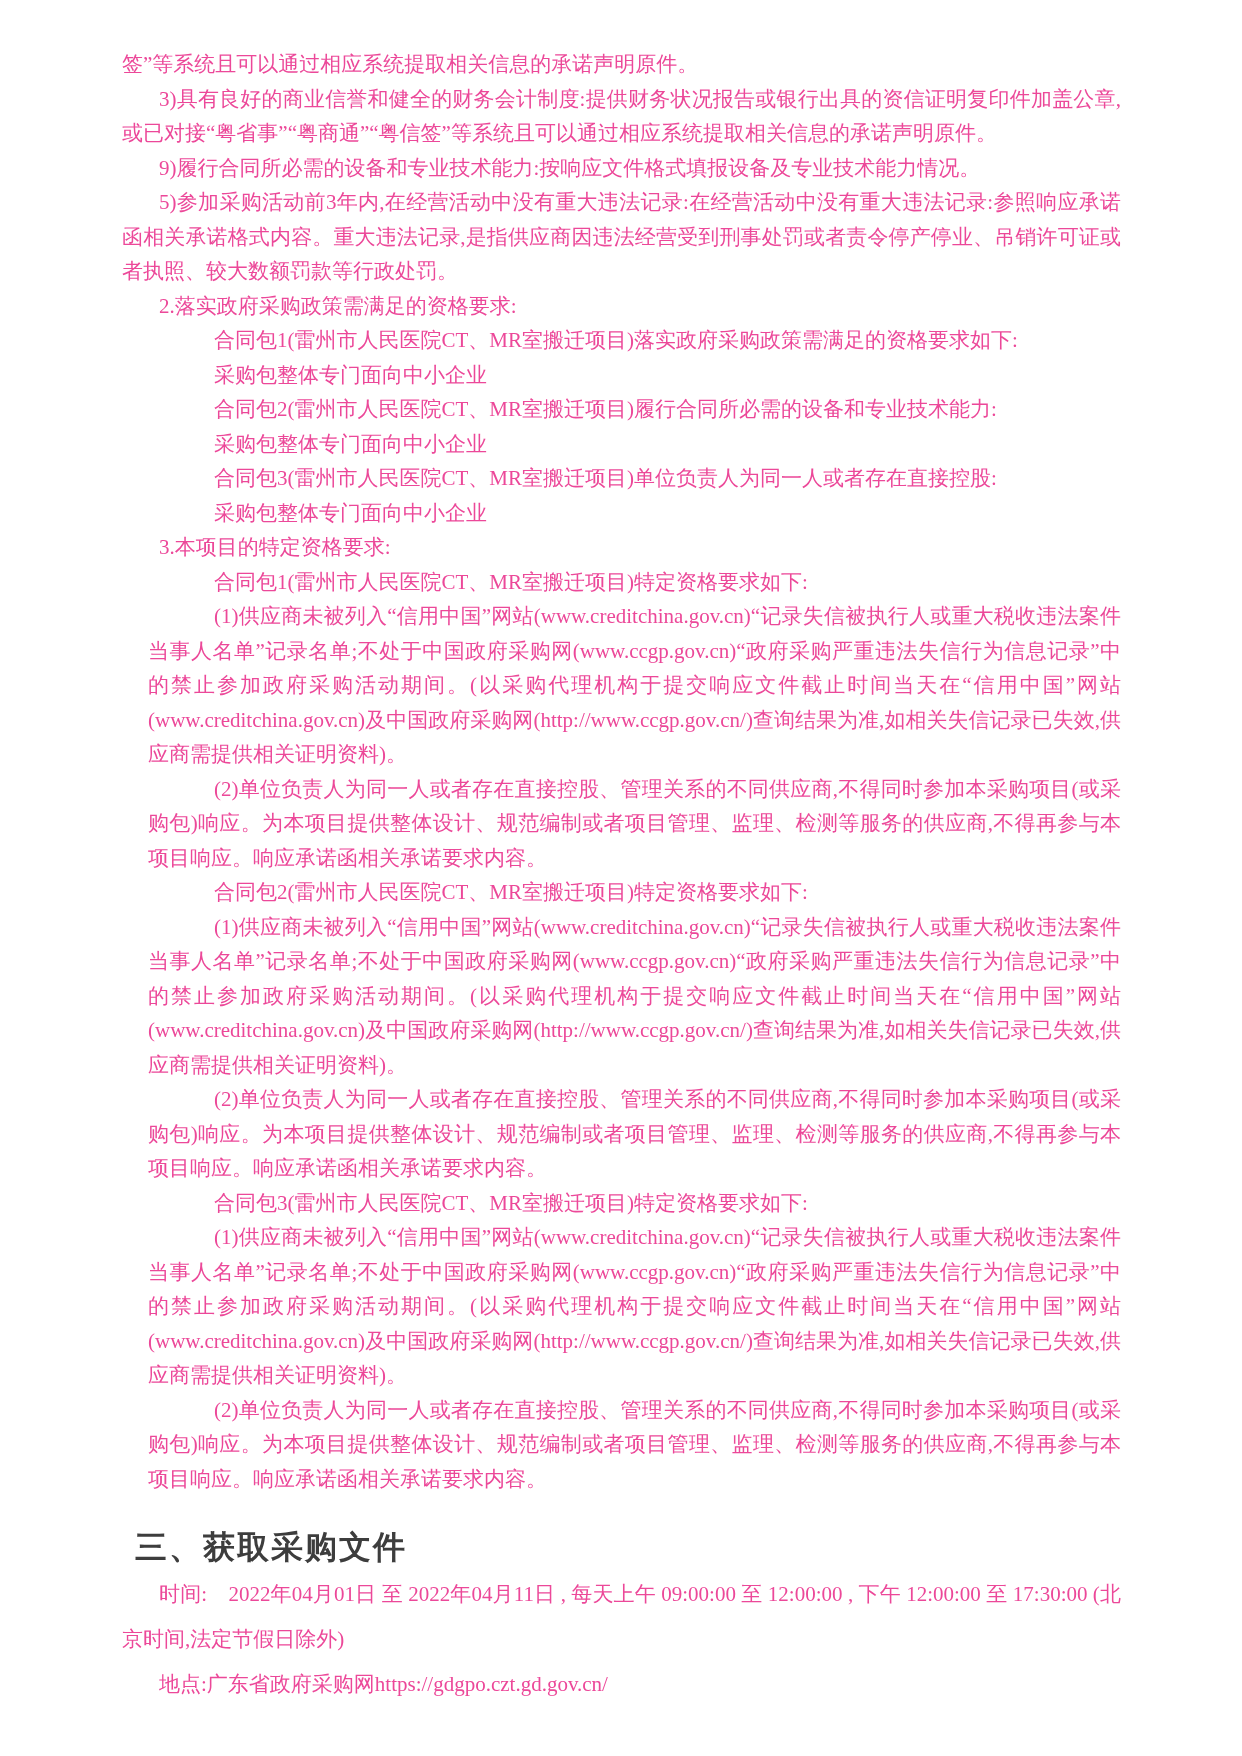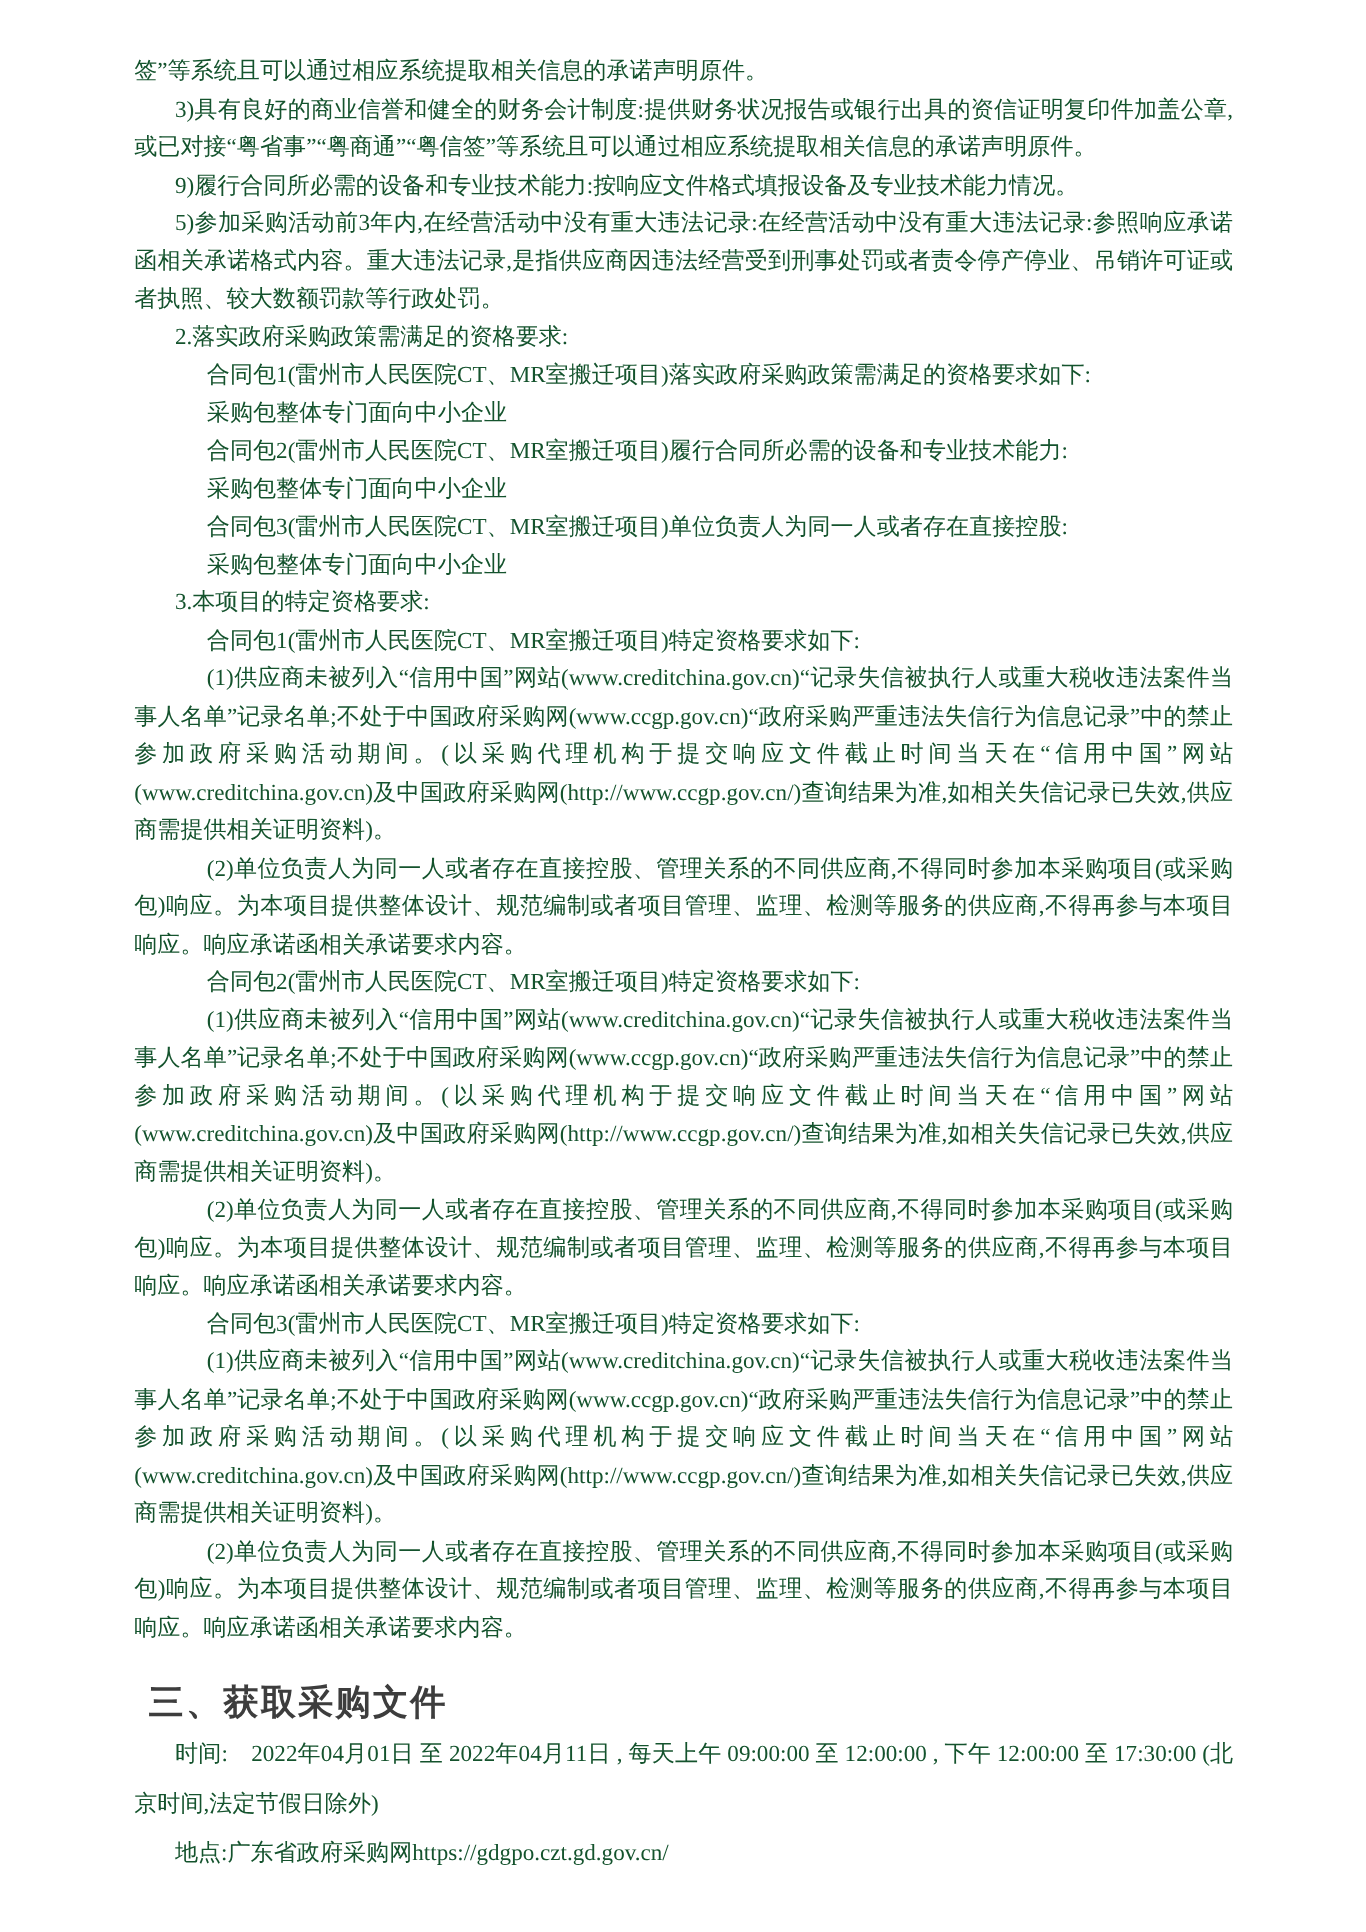--- a/index.html
+++ b/index.html
@@ -14,27 +14,27 @@
     height: 1756px;
     box-sizing: border-box;
     padding: 47px 121px 0 122px;
     background: #ffffff;
     overflow: hidden;
   }
   .para {
     margin: 0;
     font-size: 21px;
     line-height: 34.5px;
-    color: #14532d;
+    color: #ec4899;
     text-align: justify;
     font-family: "Liberation Serif", "DejaVu Serif", serif;
   }
   .ind-flush { text-indent: 0; }
   .ind-std   { text-indent: 37px; }
-  .ind-deep  { text-indent: 66px; }
+  .ind-deep  { text-indent: 66px; margin-left: 26px; }
   .leading-wide { line-height: 45px; }
   .heading {
     margin: 34px 0 8px 0;
     font-size: 32px;
     line-height: 34px;
     font-weight: 700;
     color: #3d3d3d;
     letter-spacing: 2px;
     text-indent: 13px;
     text-align: left;

